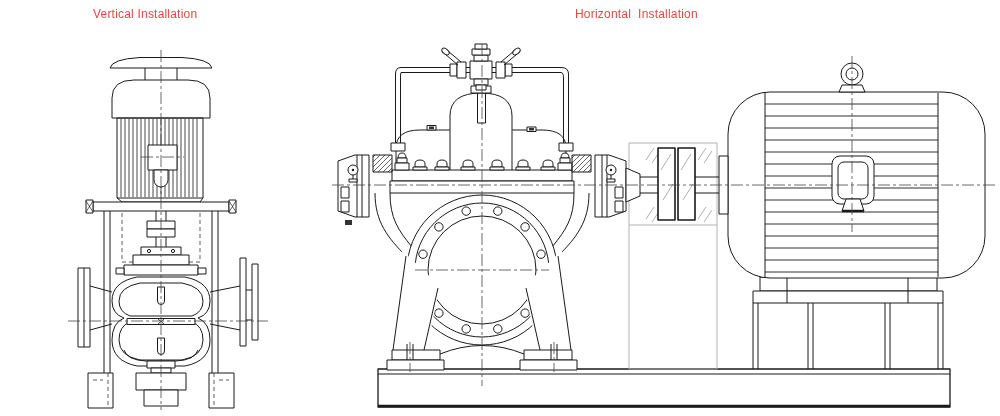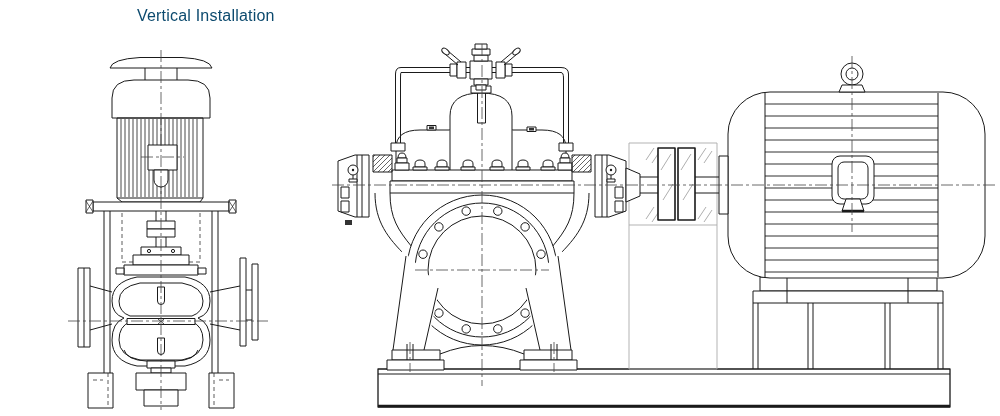--- a/index.html
+++ b/index.html
@@ -1,18 +1,18 @@
 <!DOCTYPE html>
 <html><head>
 <meta charset="utf-8">
 <style>
   html,body{margin:0;padding:0;background:#fff;}
   #canvas{position:relative;width:1000px;height:416px;background:#ffffff;overflow:hidden;
           font-family:"Liberation Sans", sans-serif;}
-  .title{position:absolute;font-size:16px;color:#0c4a6e;letter-spacing:.2px;white-space:pre;margin-left:44px;}
+  .title{position:absolute;font-size:12px;color:#ef4444;letter-spacing:.2px;white-space:pre;}
   #t-vert{left:93px;top:7px;}
   #t-horz{left:575px;top:7px;}
   svg{position:absolute;left:0;top:0;}
   .cl{stroke:#444;stroke-width:.8;fill:none;stroke-dasharray:12 3 3 3;}
   .hid{stroke:#333;stroke-width:.8;fill:none;stroke-dasharray:4 3;}
   .guard{stroke:#aaa;stroke-width:.9;fill:none;}
   .lite{stroke:#999;stroke-width:.8;fill:none;}
 </style>
 </head>
 <body>
@@ -271,13 +271,14 @@
       </g>
 
       <path class="cl" d="M482,44 V386"></path>
       <path class="cl" d="M332,185 H997"></path>
       <path class="cl" d="M852,56 V232"></path>
       <path class="cl" d="M415,270 H549"></path>
     </g>
   </svg>
 
   <div class="title" id="t-vert">Vertical Installation</div>
+  <div class="title" id="t-horz">Horizontal  Installation</div>
 </div>
 
 </body></html>

